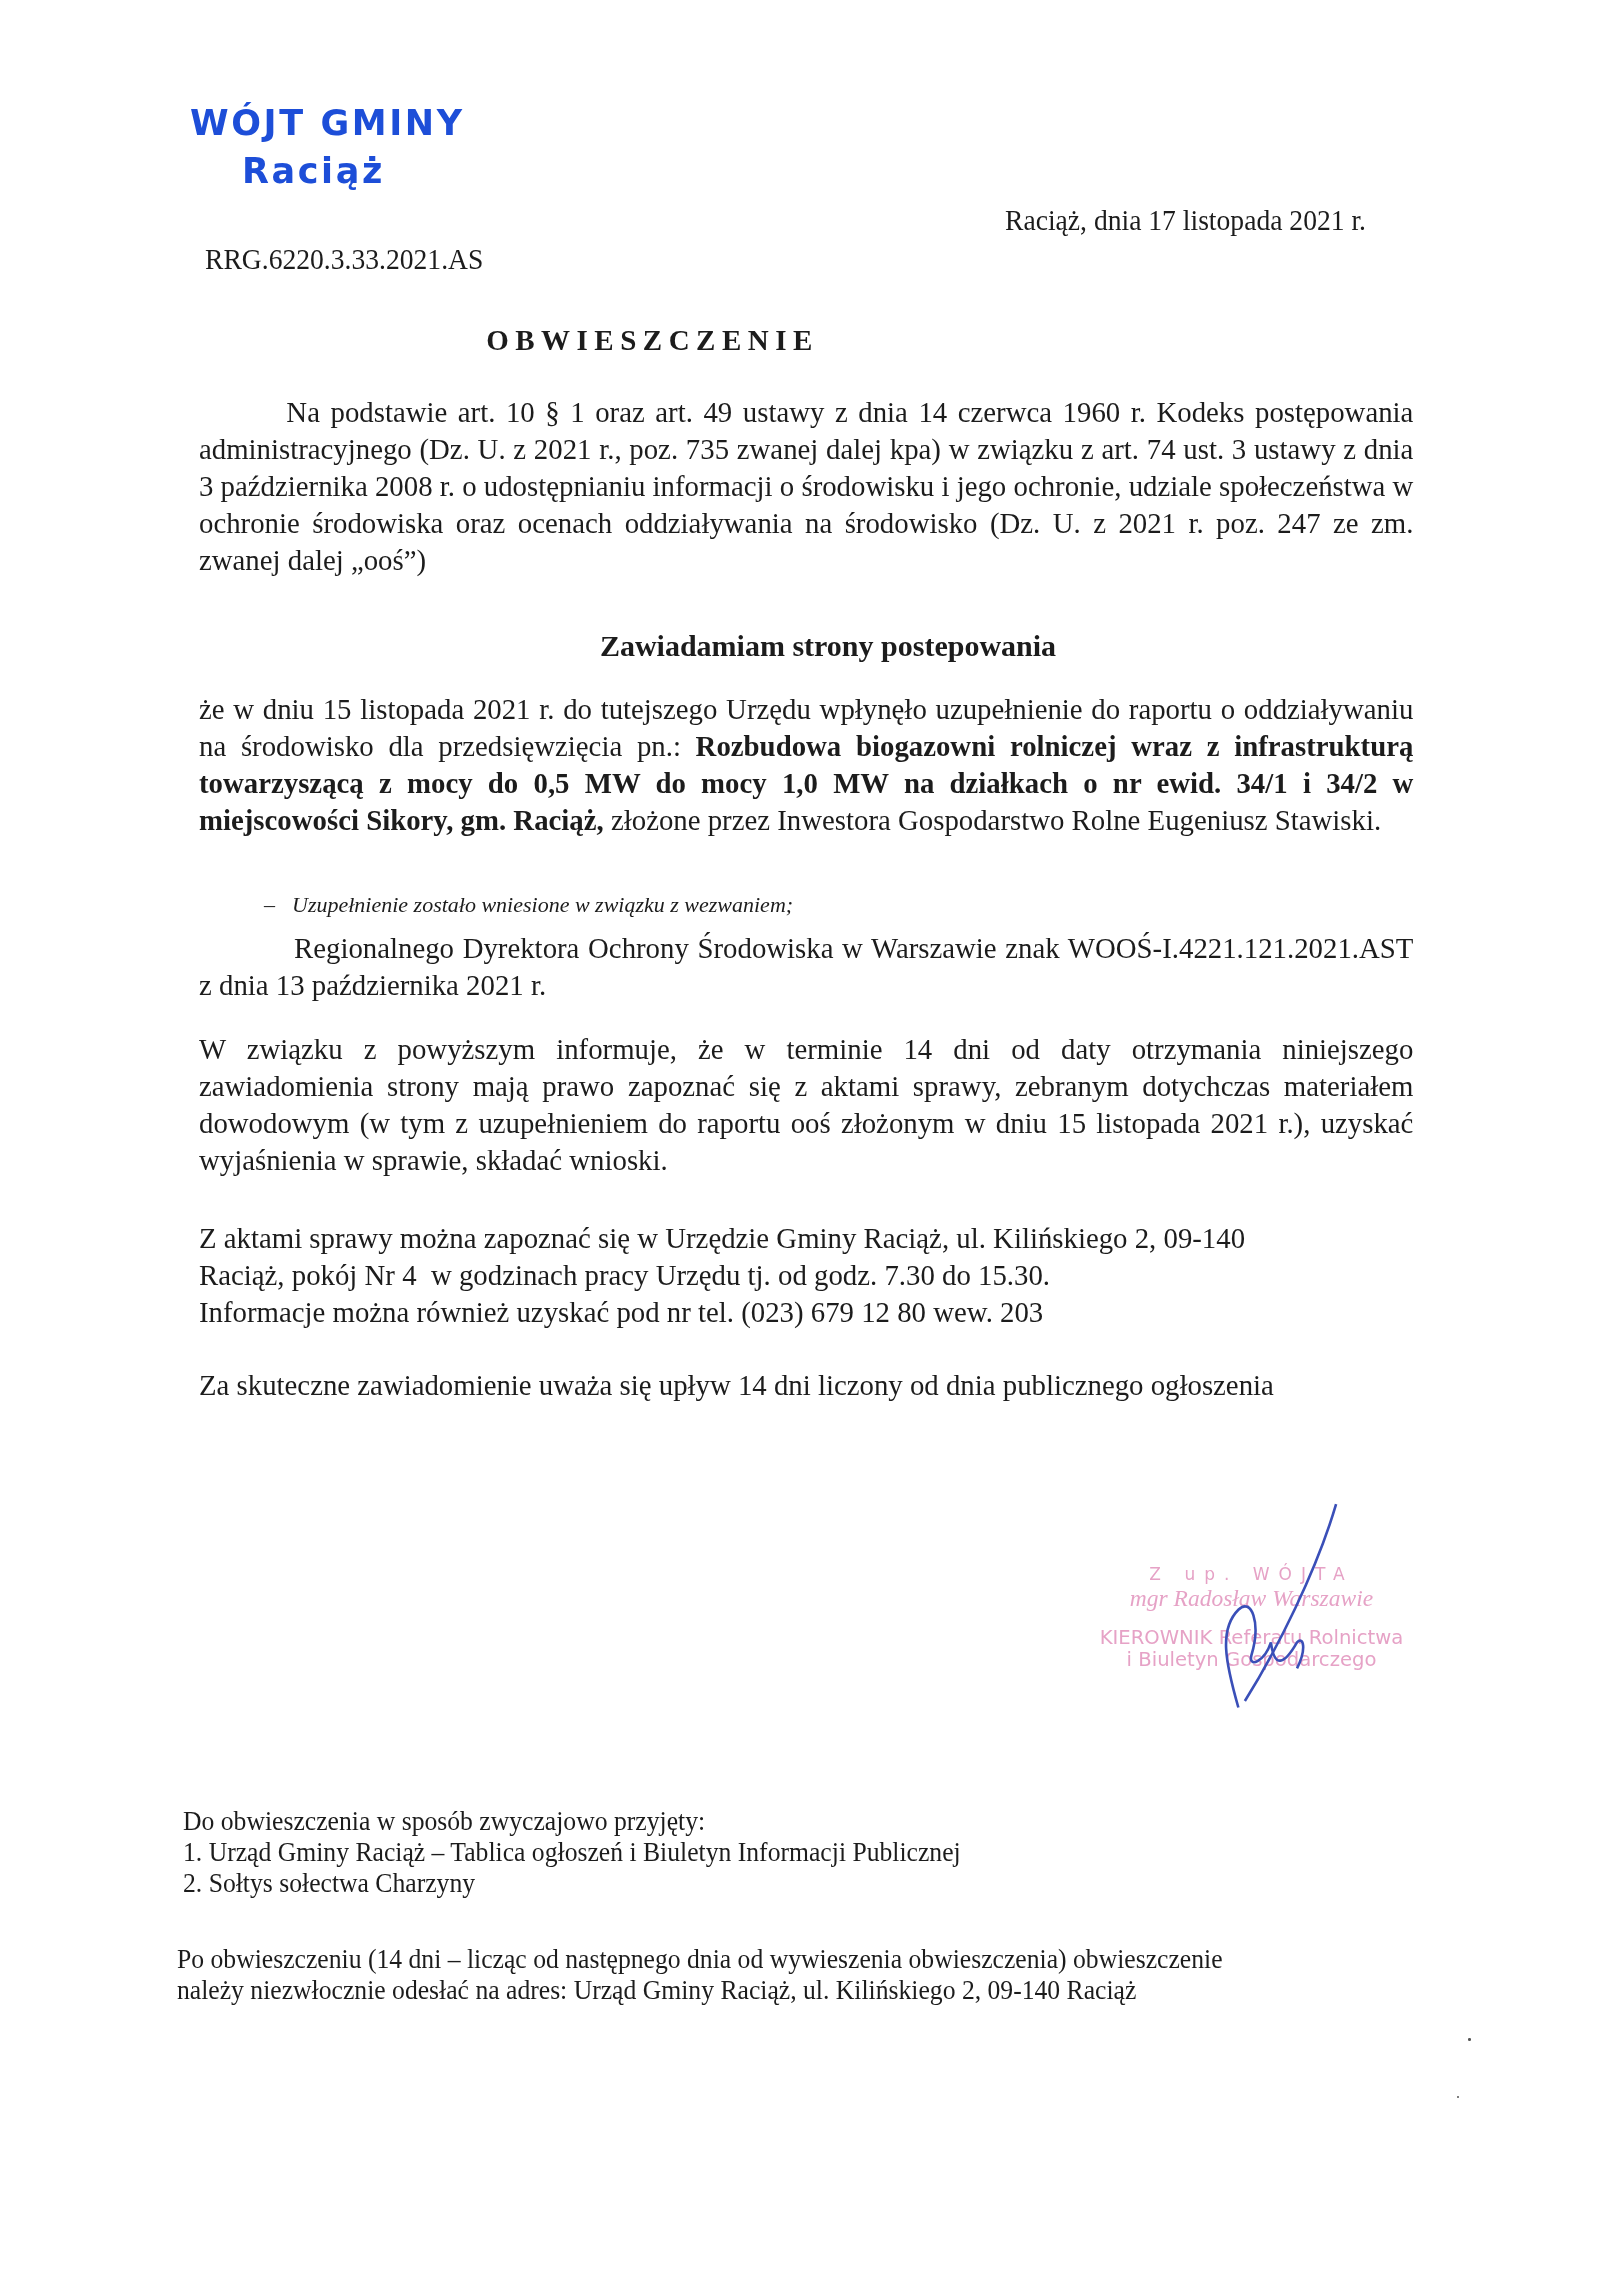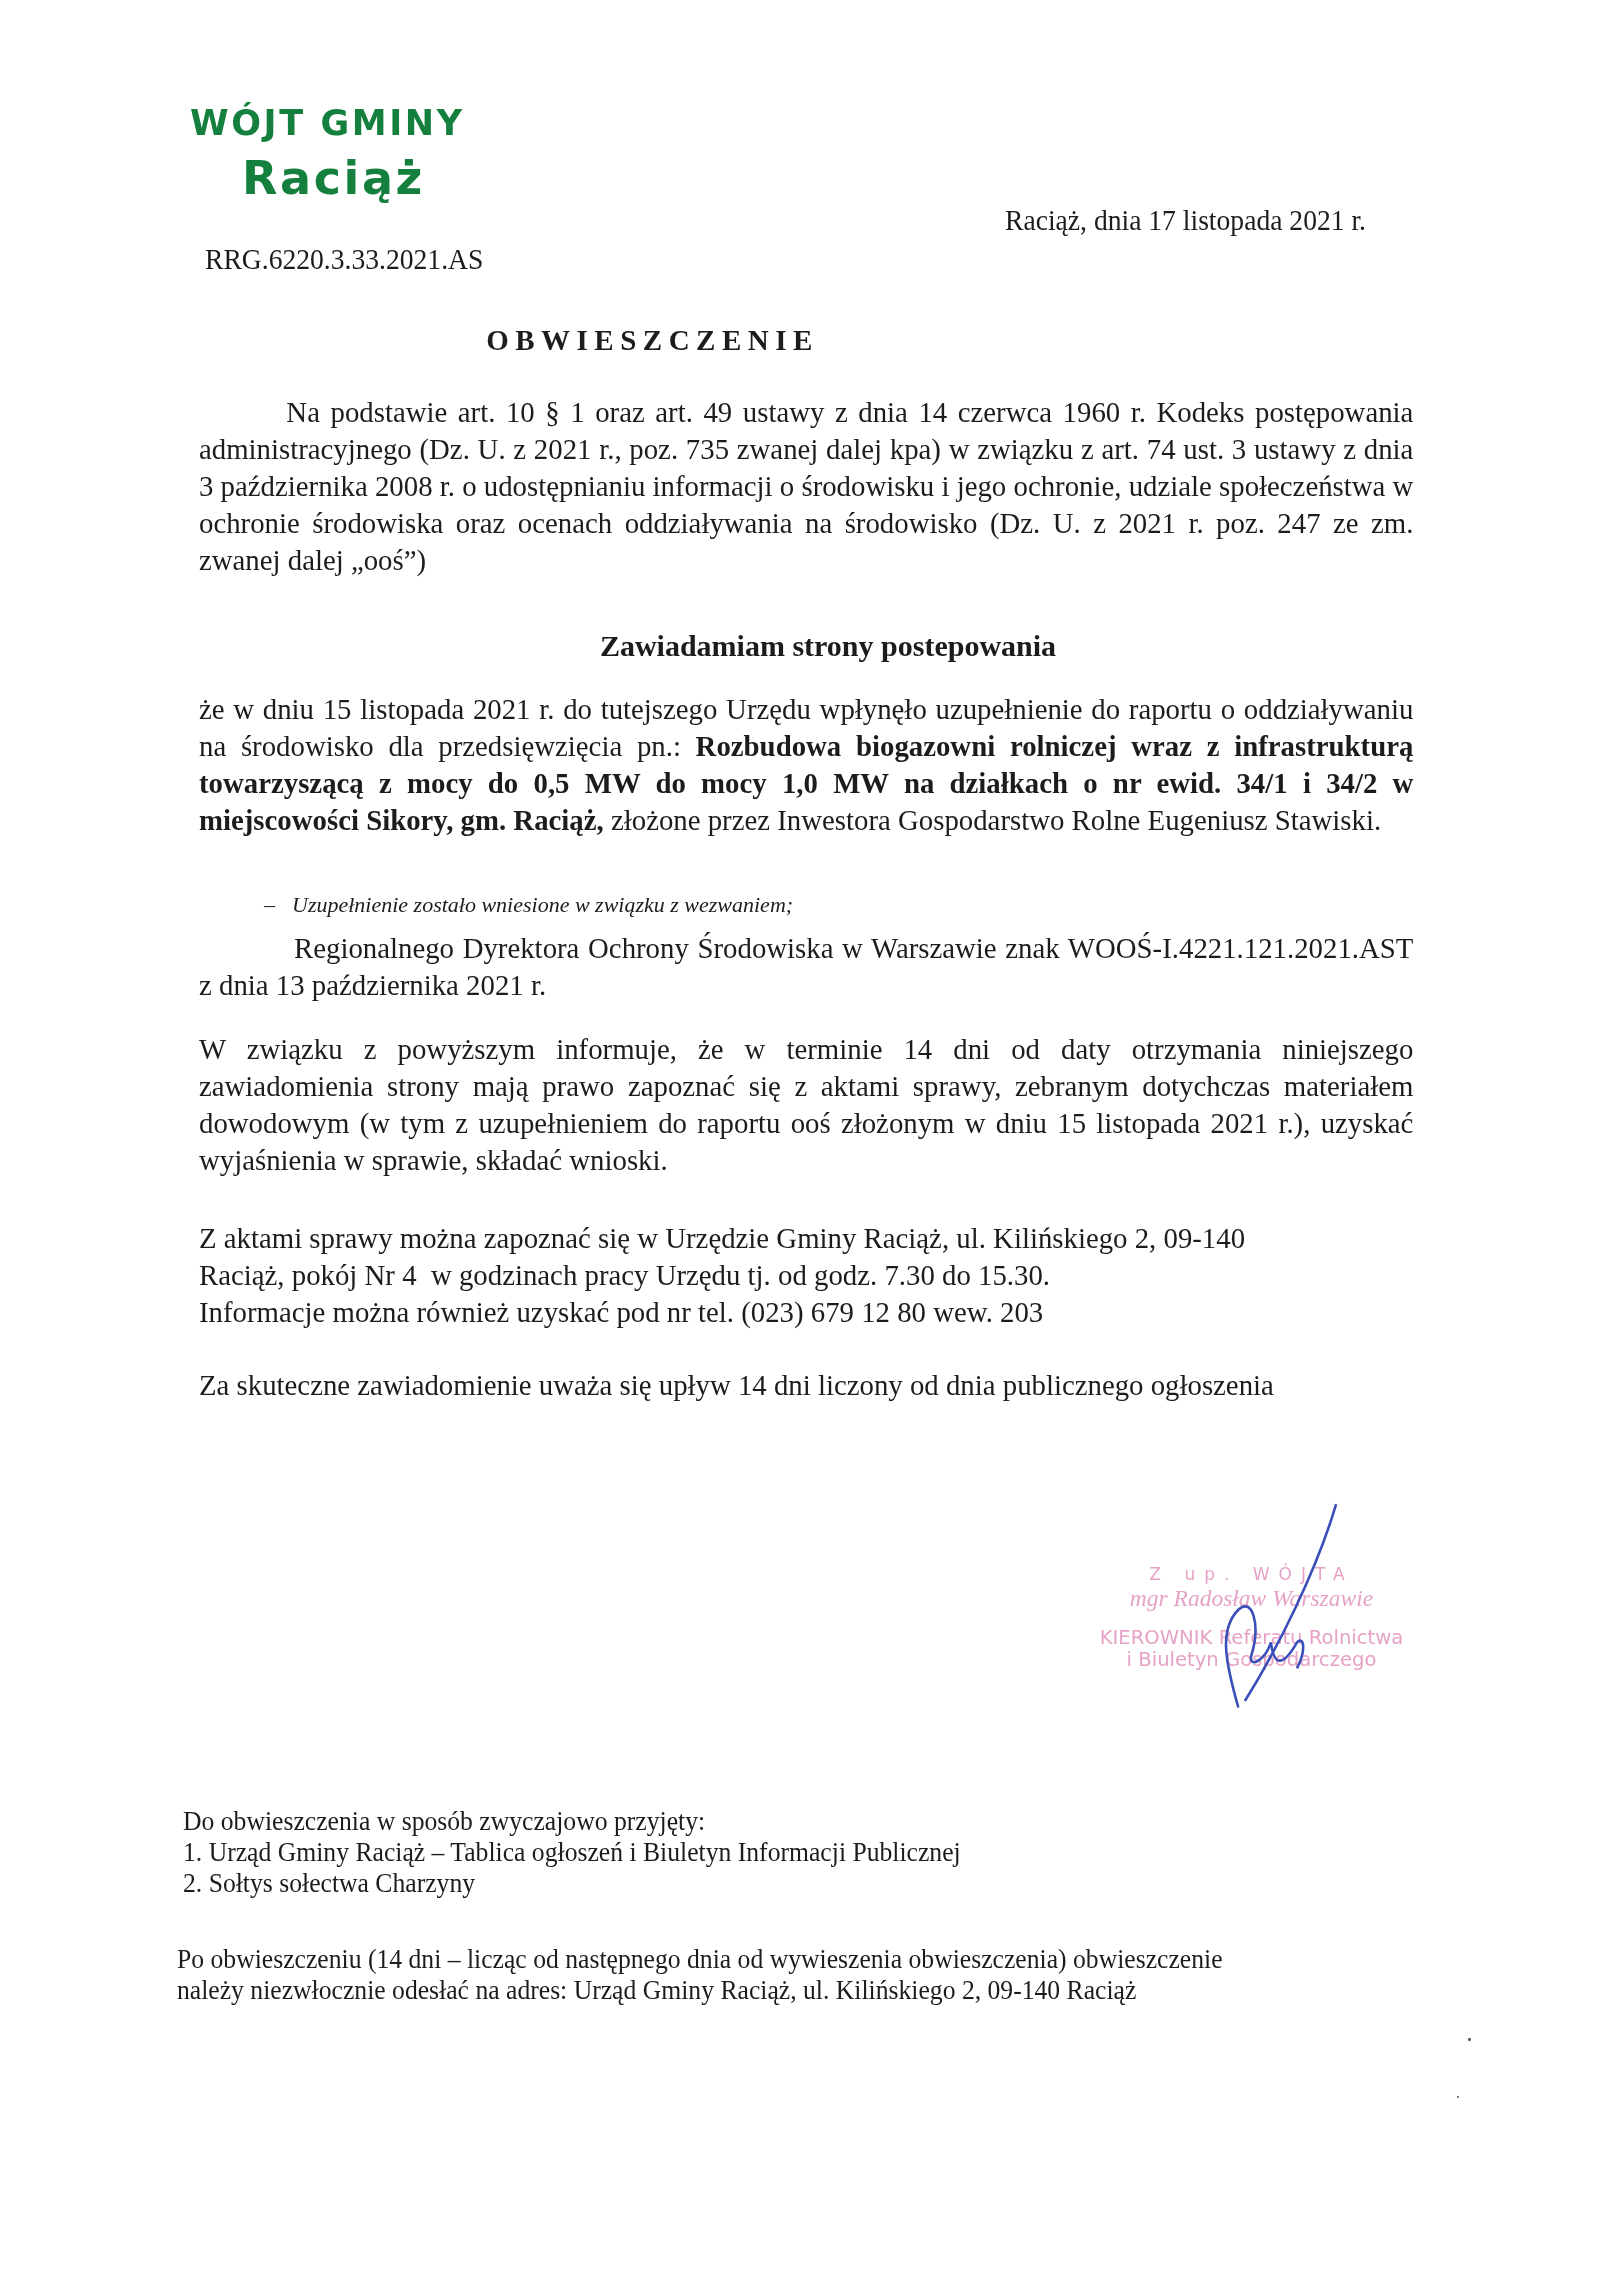--- a/index.html
+++ b/index.html
@@ -1,21 +1,21 @@
 <!DOCTYPE html>
 <html style="font-size:10.4px"><head>
 <meta charset="utf-8">
 <style>
   html, body { margin: 0; padding: 0; background: #ffffff; }
   body { width: 1616px; height: 2284px; position: relative; overflow: hidden;
          font-family: "Liberation Serif", "DejaVu Serif", serif; color: #1c1c1c; }
   .abs { position: absolute; }
-  .stamp-head { color: #15803d; font-family: "DejaVu Sans", "Liberation Sans", sans-serif; letter-spacing: 2.6px; }
+  .stamp-head { color: #1d4ed8; font-family: "DejaVu Sans", "Liberation Sans", sans-serif; letter-spacing: 2.6px; }
   .stamp-line1 { left: 190px; top: 103px; font-size: 35px; font-weight: bold; }
-  .stamp-line2 { left: 242px; top: 151px; font-size: 46px; font-weight: bold; }
+  .stamp-line2 { left: 242px; top: 151px; font-size: 35px; font-weight: bold; }
   .ref { left: 205px; top: 242px; font-size: 30px; transform: scaleX(0.92); transform-origin: left; }
   .date { left: 1005px; top: 203px; font-size: 30px; transform: scaleX(0.92); transform-origin: left; }
   .title { left: 0; width: 1292px; top: 324px; text-align: center; font-size: 29px; font-weight: bold; letter-spacing: 6.5px; padding-left: 13px; box-sizing: border-box; }
   .para { left: 199px; width: 1265px; font-size: 30px; line-height: 37px; text-align: justify; transform: scaleX(0.96); transform-origin: left; }
   .para p { margin: 0; }
   .indent { text-indent: 91px; }
   .sub-heading { left: 0; width: 1616px; top: 629px; text-align: center; font-size: 30px; font-weight: bold; padding-left: 40px; box-sizing: border-box; }
   .dash-item { left: 264px; top: 892px; font-size: 22px; font-style: italic; }
   .dash-item .dash { margin-right: 17px; }
   .sig { left: 1069px; top: 1564px; width: 365px; text-align: center; color: #e6a2c6; }

